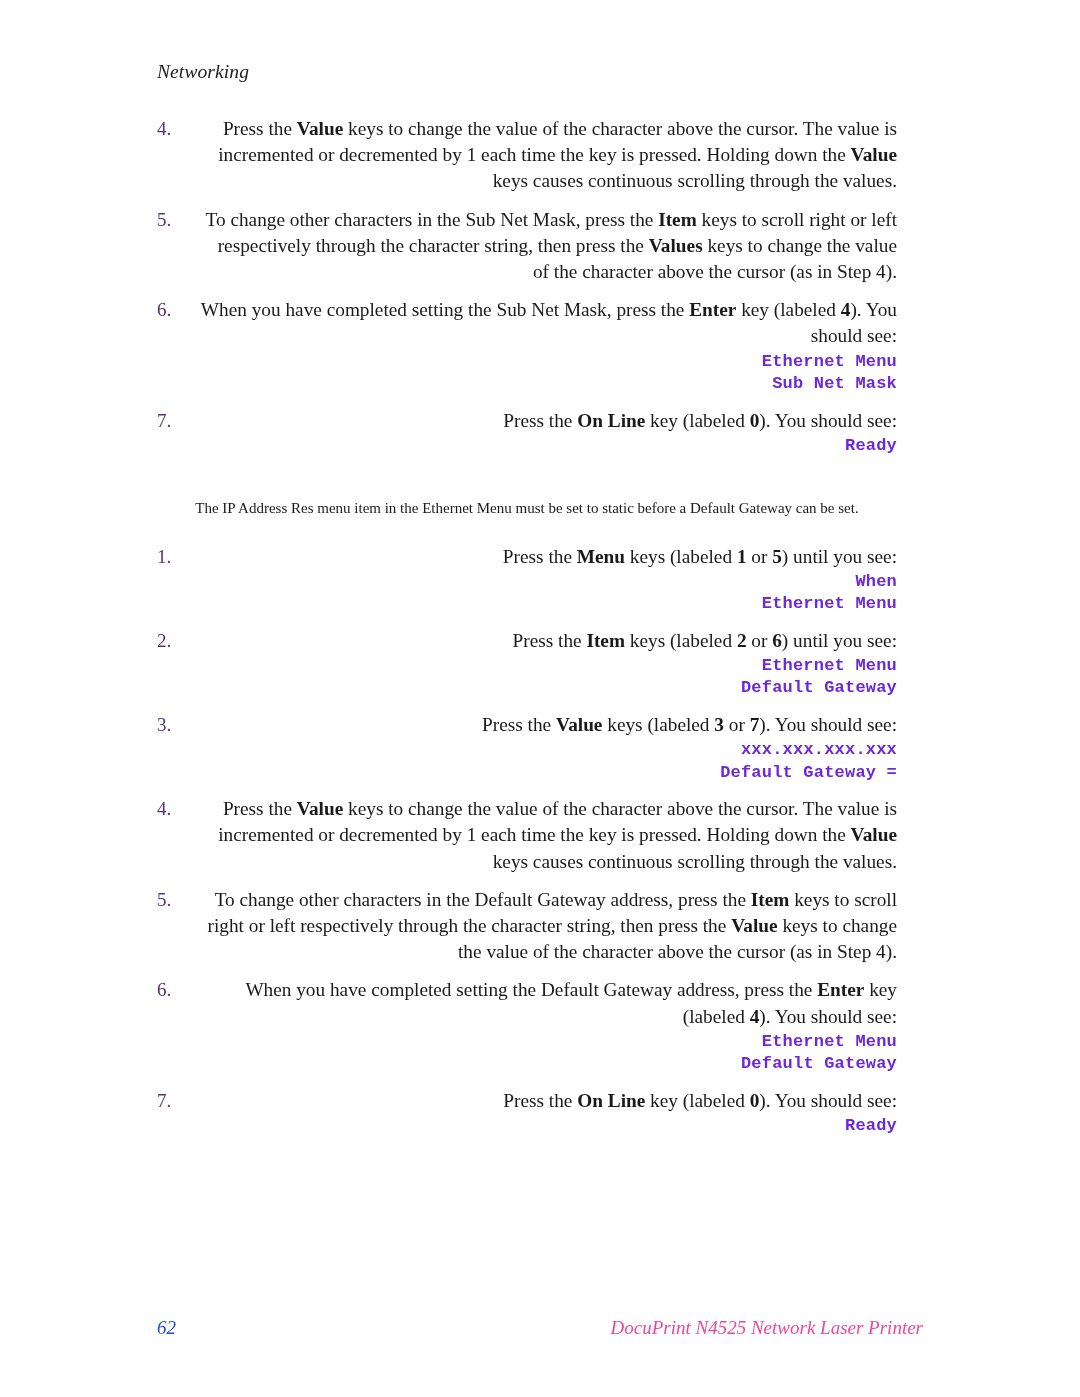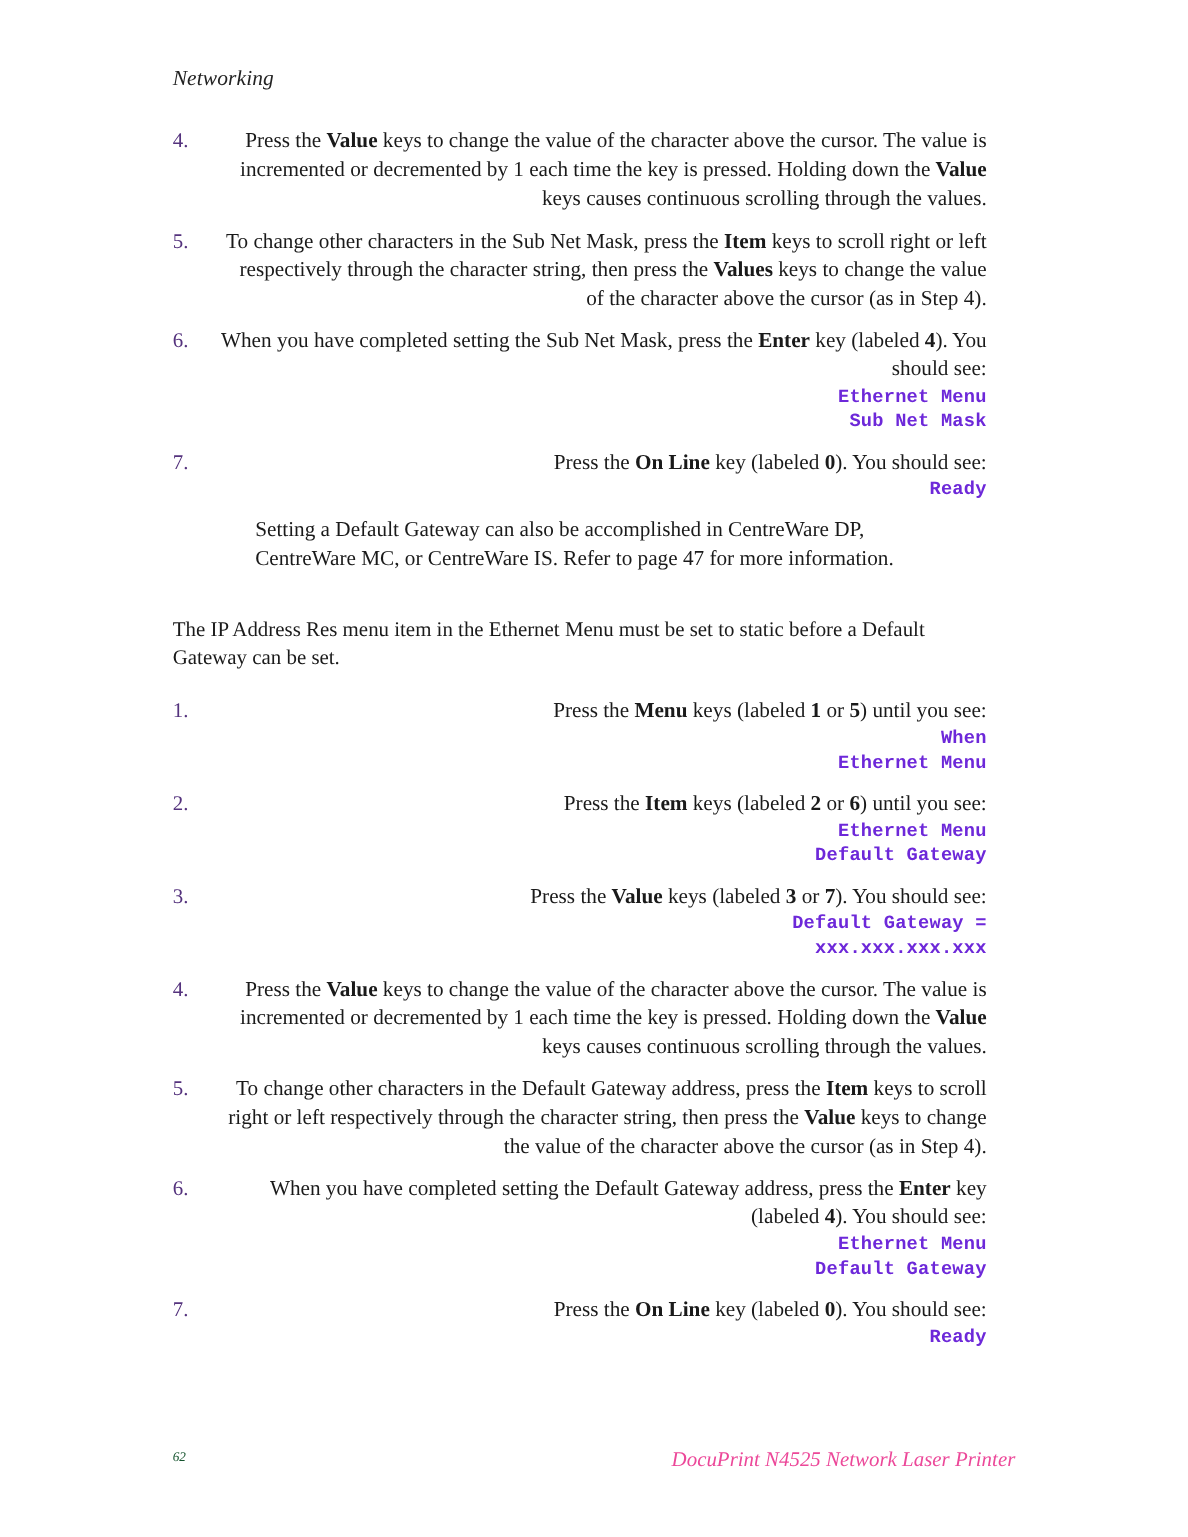--- a/index.html
+++ b/index.html
@@ -104,41 +104,42 @@
   .note-body {
     margin-left: 75px;
     margin-top: 11px;
     font-size: 19.3px;
     line-height: 26.2px;
     width: 640px;
   }
 
   
   .para {
-    font-size: 19px;
+    font-size: 15px;
     line-height: 26.2px;
     margin-top: 38px;
     margin-bottom: 22px;
     width: 740px;
+    text-align: center;
   }
 
   
   .footer {
     position: absolute;
     left: 157px;
     right: 157px;
     top: 1313px;
     height: 26px;
   }
   .footer-page {
     position: absolute;
     left: 0; top: 0;
     font-style: italic;
-    font-size: 12px;
-    color: #14532d;
+    font-size: 19px;
+    color: #1d4ed8;
   }
   .footer-title {
     position: absolute;
     right: 0; top: 0;
     font-style: italic;
     font-size: 19px;
     color: #ec4899;
     white-space: nowrap;
   }
 </style>
@@ -170,21 +171,20 @@
         <div class="step">
           <div class="step-num">7.</div>
           <div class="step-body"><span>Press the </span><b>On Line</b><span> key (labeled </span><b>0</b><span>). You should see:</span><div class="code-block">
               <div class="code">Ready</div>
             </div></div>
         </div>
       </div>
 
 
 
-    <div class="note-body">Setting a Default Gateway can also be accomplished in CentreWare DP, CentreWare MC, or CentreWare IS. Refer to page 47 for more information.</div>
 
     <p class="para">The IP Address Res menu item in the Ethernet Menu must be set to static before a Default Gateway can be set.</p>
 
     <div class="steps">
         <div class="step">
           <div class="step-num">1.</div>
           <div class="step-body"><span>Press the </span><b>Menu</b><span> keys (labeled </span><b>1</b><span> or </span><b>5</b><span>) until you see:</span><div class="code-block">
               <div class="code">When</div>
               <div class="code">Ethernet Menu</div>
             </div></div>
@@ -192,22 +192,22 @@
         <div class="step">
           <div class="step-num">2.</div>
           <div class="step-body"><span>Press the </span><b>Item</b><span> keys (labeled </span><b>2</b><span> or </span><b>6</b><span>) until you see:</span><div class="code-block">
               <div class="code">Ethernet Menu</div>
               <div class="code">Default Gateway</div>
             </div></div>
         </div>
         <div class="step">
           <div class="step-num">3.</div>
           <div class="step-body"><span>Press the </span><b>Value</b><span> keys (labeled </span><b>3</b><span> or </span><b>7</b><span>). You should see:</span><div class="code-block">
+              <div class="code">xxx.xxx.xxx.xxx</div>
               <div class="code">Default Gateway =</div>
-              <div class="code">xxx.xxx.xxx.xxx</div>
             </div></div>
         </div>
         <div class="step">
           <div class="step-num">4.</div>
           <div class="step-body"><span>Press the </span><b>Value</b><span> keys to change the value of the character above the cursor. The value is incremented or decremented by 1 each time the key is pressed. Holding down the </span><b>Value</b><span> keys causes continuous scrolling through the values.</span></div>
         </div>
         <div class="step">
           <div class="step-num">5.</div>
           <div class="step-body"><span>To change other characters in the Default Gateway address, press the </span><b>Item</b><span> keys to scroll right or left respectively through the character string, then press the </span><b>Value</b><span> keys to change the value of the character above the cursor (as in Step 4).</span></div>
         </div>

